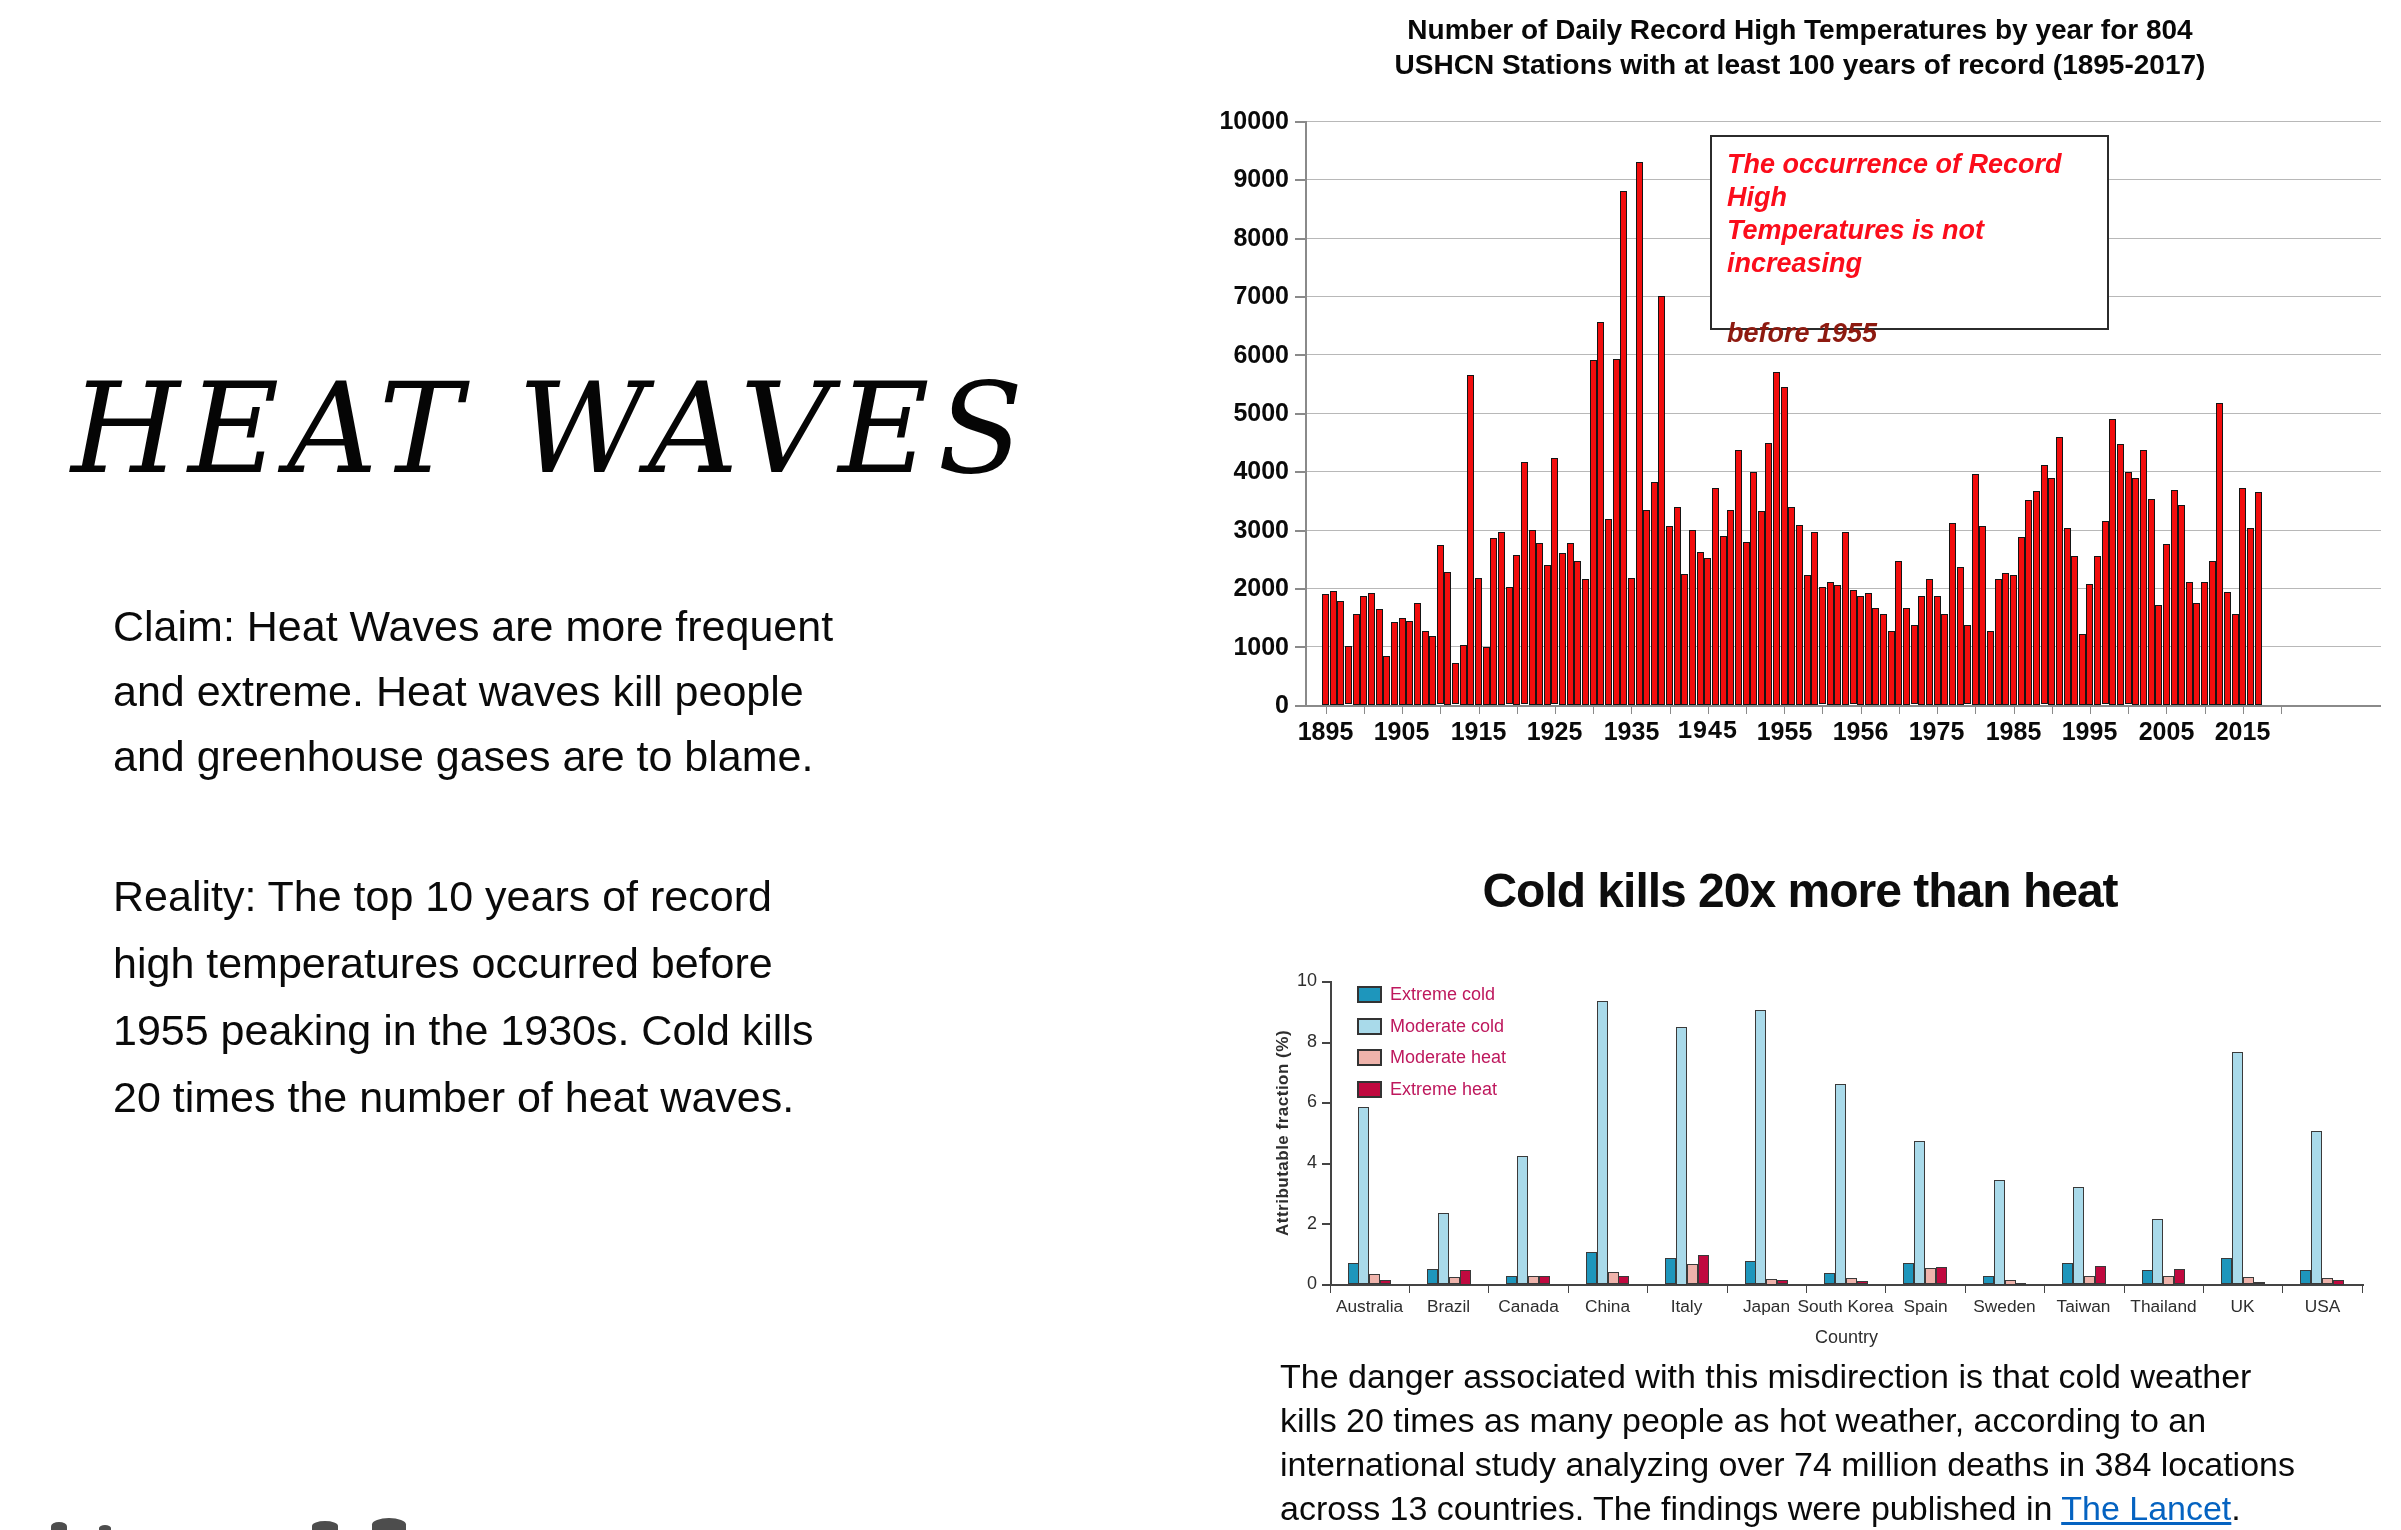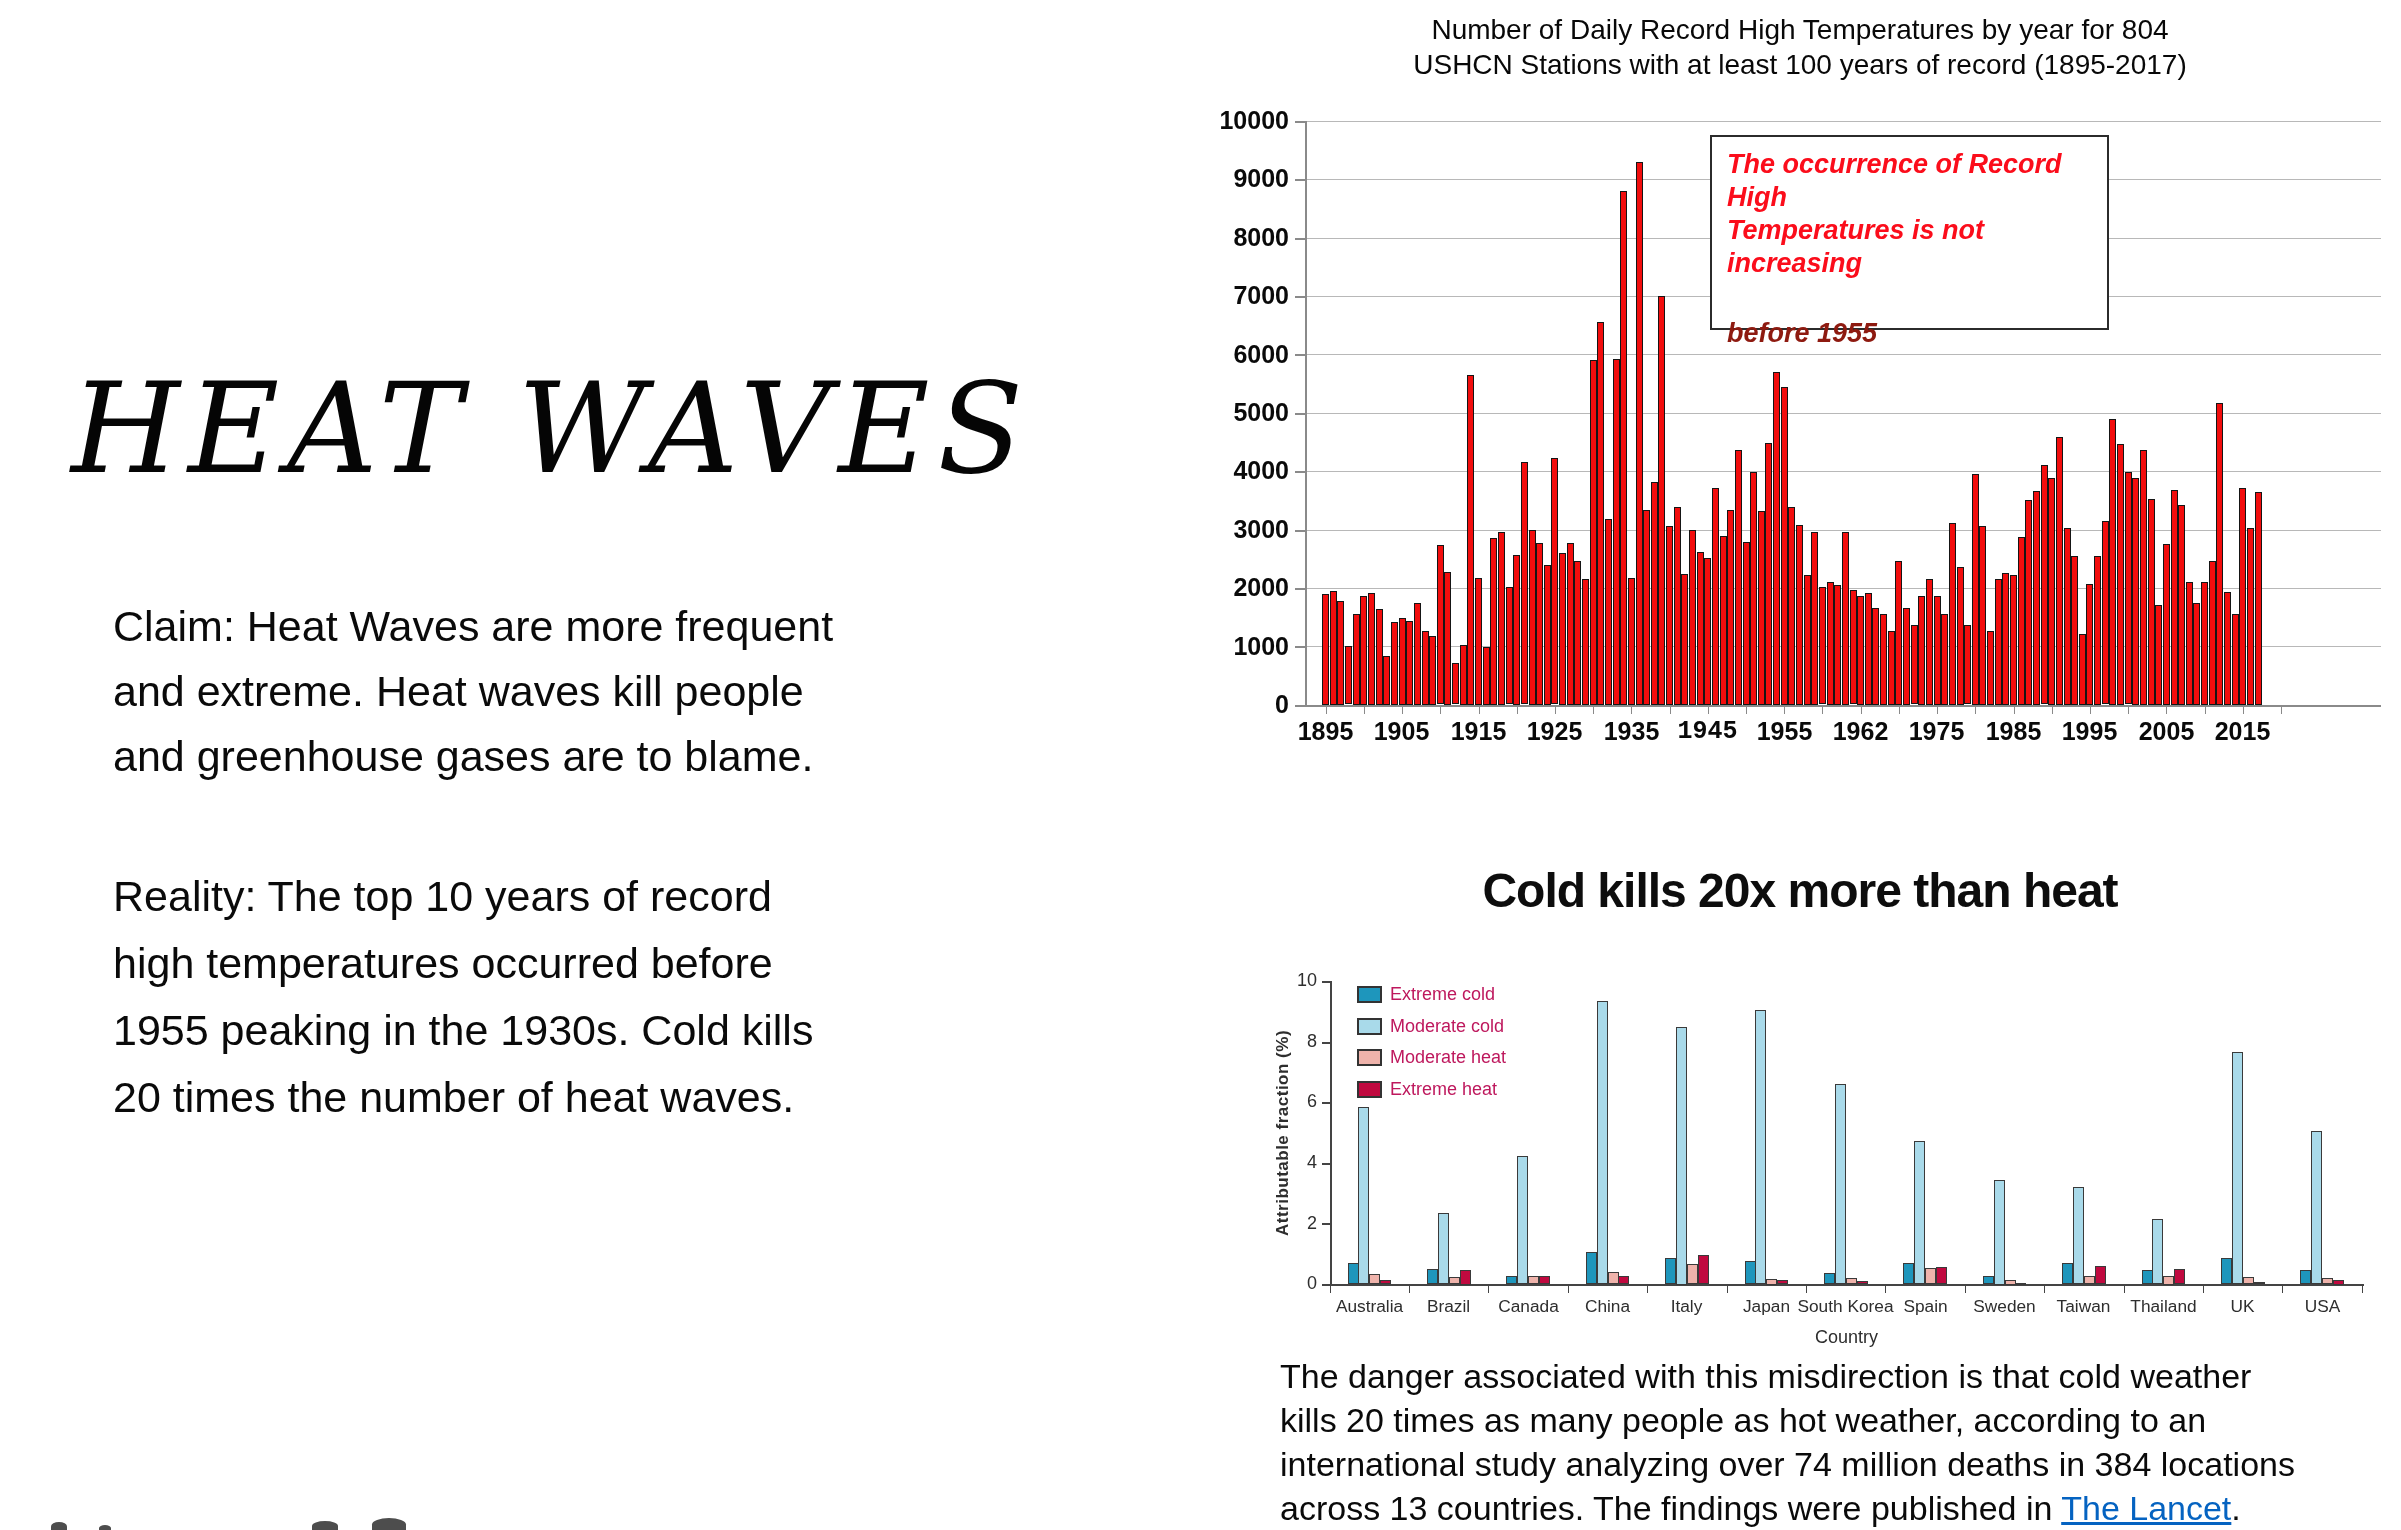--- a/index.html
+++ b/index.html
@@ -6,21 +6,21 @@
   .page{position:relative;width:2402px;height:1531px;background:#ffffff;overflow:hidden;
         font-family:"Liberation Sans",sans-serif;color:#000;}
   .abs{position:absolute;}
   
   .hw-title{position:absolute;left:71px;top:356px;font-family:"DejaVu Serif",serif;
             font-style:italic;font-size:125px;letter-spacing:8px;color:#050505;white-space:nowrap;}
   .bodytext{position:absolute;left:113px;font-size:43px;line-height:65px;color:#0a0a0a;}
   .bodytext div{white-space:nowrap;}
   
   .c1-title{position:absolute;left:1218px;top:12px;width:1164px;text-align:center;
-            font-size:28px;font-weight:normal;line-height:35px;color:#080808;}
+            font-size:28px;font-weight:bold;line-height:35px;color:#080808;}
   .anno{position:absolute;left:1710px;top:135px;width:399px;height:195px;background:#fff;
         border:2px solid #2b2b2b;box-sizing:border-box;padding:11px 0 0 15px;
         font-style:italic;font-weight:bold;font-size:27px;line-height:33px;}
   .anno .r2{margin-top:37px;}
   .src{position:absolute;left:1584px;top:760px;width:788px;text-align:right;
        font-size:21px;font-weight:bold;line-height:27px;color:#111;}
   
   .c2-title{position:absolute;left:1218px;top:863px;width:1164px;text-align:center;
             font-size:48px;font-weight:bold;letter-spacing:-1px;color:#0d0d0d;}
   .c2-ylab{position:absolute;left:1283px;top:1133px;transform:translate(-50%,-50%) rotate(-90deg);
@@ -253,21 +253,21 @@
       <div class="tick" style="left: 2205px; top: 705px; width: 1px; height: 9px;"></div>
       <div class="tick" style="left: 2243px; top: 705px; width: 1px; height: 9px;"></div>
       <div class="tick" style="left: 2281px; top: 705px; width: 1px; height: 9px;"></div>
       <div class="xlabel1" style="left: 1286px; top: 717px;">1895</div>
       <div class="xlabel1" style="left: 1362px; top: 717px;">1905</div>
       <div class="xlabel1" style="left: 1439px; top: 717px;">1915</div>
       <div class="xlabel1" style="left: 1515px; top: 717px;">1925</div>
       <div class="xlabel1" style="left: 1592px; top: 717px;">1935</div>
       <div class="xlabel1" style="left: 1668px; top: 717px; font-family: Liberation Mono, monospace;">1945</div>
       <div class="xlabel1" style="left: 1745px; top: 717px;">1955</div>
-      <div class="xlabel1" style="left: 1821px; top: 717px;">1962</div>
+      <div class="xlabel1" style="left: 1821px; top: 717px;">1956</div>
       <div class="xlabel1" style="left: 1897px; top: 717px;">1975</div>
       <div class="xlabel1" style="left: 1974px; top: 717px;">1985</div>
       <div class="xlabel1" style="left: 2050px; top: 717px;">1995</div>
       <div class="xlabel1" style="left: 2127px; top: 717px;">2005</div>
       <div class="xlabel1" style="left: 2203px; top: 717px;">2015</div>
     </div>
 
   <div class="anno">
     <div style="color:#fb0d1b;">
       <div>The occurrence of Record High</div>

